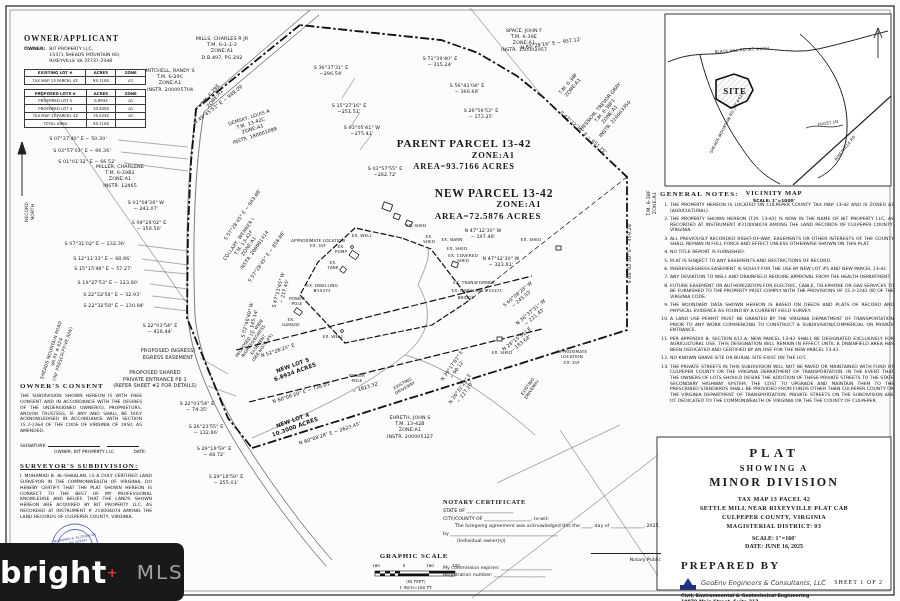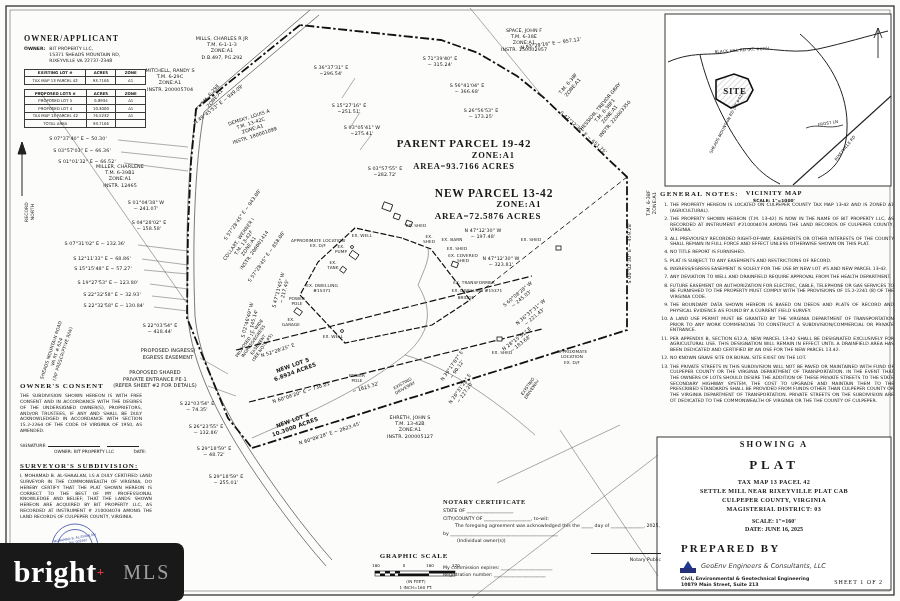--- a/index.html
+++ b/index.html
@@ -47,21 +47,21 @@
   .tb-line{font-family:"Liberation Serif","DejaVu Serif",serif;font-weight:bold;font-size:6.2px;margin-top:2px;letter-spacing:.4px;}
   .tb-meta{font-family:"Liberation Serif","DejaVu Serif",serif;font-weight:bold;font-size:6px;margin-top:2px;}
   #tb-prepared{text-align:left;margin:10px 0 0 24px;font-size:11px;letter-spacing:2px;}
   #logo-row{display:flex;align-items:center;margin:5px 0 0 24px;text-align:left;}
   #logo-triangle{width:0;height:0;border-left:7px solid transparent;border-right:7px solid transparent;border-bottom:11px solid #1e3a8f;}
   #logo-bar{width:16px;height:5px;background:#24307a;margin-left:-15px;margin-top:9px;}
   #company-name{font-size:6.6px;font-style:italic;color:#3a3a3a;margin-left:5px;}
   #address-block{text-align:left;margin:3px 0 0 24px;font-size:4.7px;font-weight:bold;line-height:1.35;color:#222;}
   #sheet-note{position:absolute;right:8px;bottom:5px;font-family:"Liberation Serif","DejaVu Serif",serif;font-size:6px;letter-spacing:1px;}
   
-  #watermark{left:0;top:543px;width:184px;height:58px;background:#191919;border-radius:0 8px 8px 0;z-index:5;display:flex;align-items:center;justify-content:center;font-family:Liberation Serif, serif;}
+  #watermark{left:0;top:543px;width:184px;height:58px;background:#191919;border-radius:0 8px 8px 0;z-index:5;display:flex;align-items:center;}
   #wm-brand{color:#fff;font-size:30px;font-weight:bold;letter-spacing:.5px;}
   #wm-plus{color:#e03a3e;font-size:13px;font-weight:bold;vertical-align:super;}
   #wm-suffix{color:#a0a0a0;font-size:20px;letter-spacing:2px;margin-left:19px;}
 </style>
 </head>
 <body>
 
 <div id="page">
 
   <svg id="plat-svg" width="900" height="601" viewBox="0 0 900 601">
@@ -168,21 +168,21 @@
       <rect x="429" y="571" width="26" height="2.5" fill="#111"></rect>
     </g>
 
     <g fill="none" stroke="#3347a8" stroke-width="0.8">
       <circle cx="75" cy="547" r="23"></circle>
         <circle cx="75" cy="547" r="17.5"></circle>
     </g>
   </svg>
 
   <div id="labels-layer">
-      <div class="dl bold serif" style="left: 464px; top: 143px; font-size: 11px; transform: translate(-50%, -50%);">PARENT PARCEL 19-42</div>
+      <div class="dl bold serif" style="left: 464px; top: 143px; font-size: 11px; transform: translate(-50%, -50%);">PARENT PARCEL 13-42</div>
       <div class="dl bold serif" style="left: 464px; top: 161px; font-size: 8.5px; transform: translate(-50%, -50%);">ZONE:A1
 AREA=93.7166 ACRES</div>
       <div class="dl bold serif" style="left: 488px; top: 193px; font-size: 11.5px; transform: translate(-50%, -50%); padding-left: 12px;">NEW PARCEL 13-42</div>
       <div class="dl bold serif" style="left: 488px; top: 211px; font-size: 9px; transform: translate(-50%, -50%);">ZONE:A1
 AREA=72.5876 ACRES</div>
       <div class="dl" style="left: 222px; top: 48px; font-size: 4.8px; transform: translate(-50%, -50%);">MILLS, CHARLES R JR
 T.M. 6-1-1-3
 ZONE:A1
 D.B.497, PG.292</div>
       <div class="dl" style="left: 170px; top: 80px; font-size: 4.8px; transform: translate(-50%, -50%);">MITCHELL, RANDY S
@@ -474,22 +474,23 @@
     <div style="margin-left:14px;">(Individual owner(s))</div>
     <div id="notary-public-line">
       <div><span class="sigline" style="width:70px;"></span></div>
       <span>Notary Public</span>
     </div>
     <div>My commission expires: ______________________</div>
     <div>Registration number: ______________________</div>
   </div>
 
   <div id="title-block" class="panel">
+    <div id="tb-plat" class="serifhead">PLAT</div>
     <div id="tb-showing" class="serifhead">SHOWING A</div>
-    <div id="tb-plat" class="serifhead">PLAT</div>
+    <div id="tb-minor" class="serifhead">MINOR DIVISION</div>
     <div class="tb-line" style="margin-top:5px;">TAX MAP 13 PACEL 42</div>
     <div class="tb-line">SETTLE MILL NEAR RIXEYVILLE PLAT CAB</div>
     <div class="tb-line">CULPEPER COUNTY, VIRGINIA</div>
     <div class="tb-line">MAGISTERIAL DISTRICT: 03</div>
     <div class="tb-meta" style="margin-top:6px;">SCALE: 1"=160'</div>
     <div class="tb-meta">DATE: JUNE 16, 2025</div>
     <div id="tb-prepared" class="serifhead">PREPARED BY</div>
     <div id="logo-row">
       <span id="logo-triangle"></span>
       <span id="logo-bar"></span>

